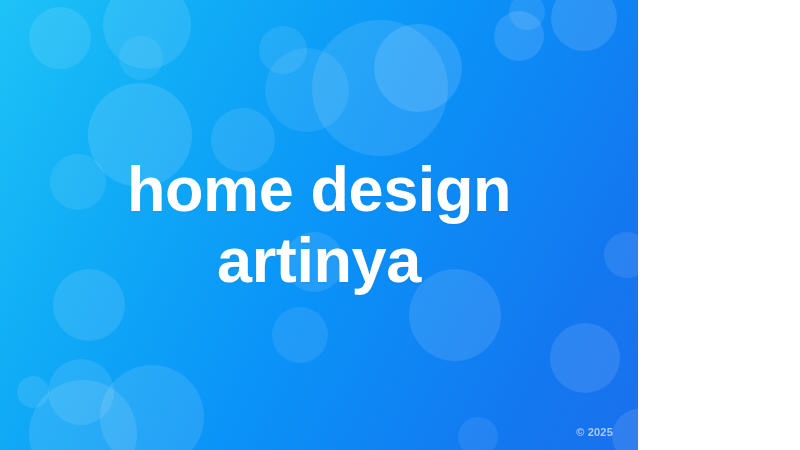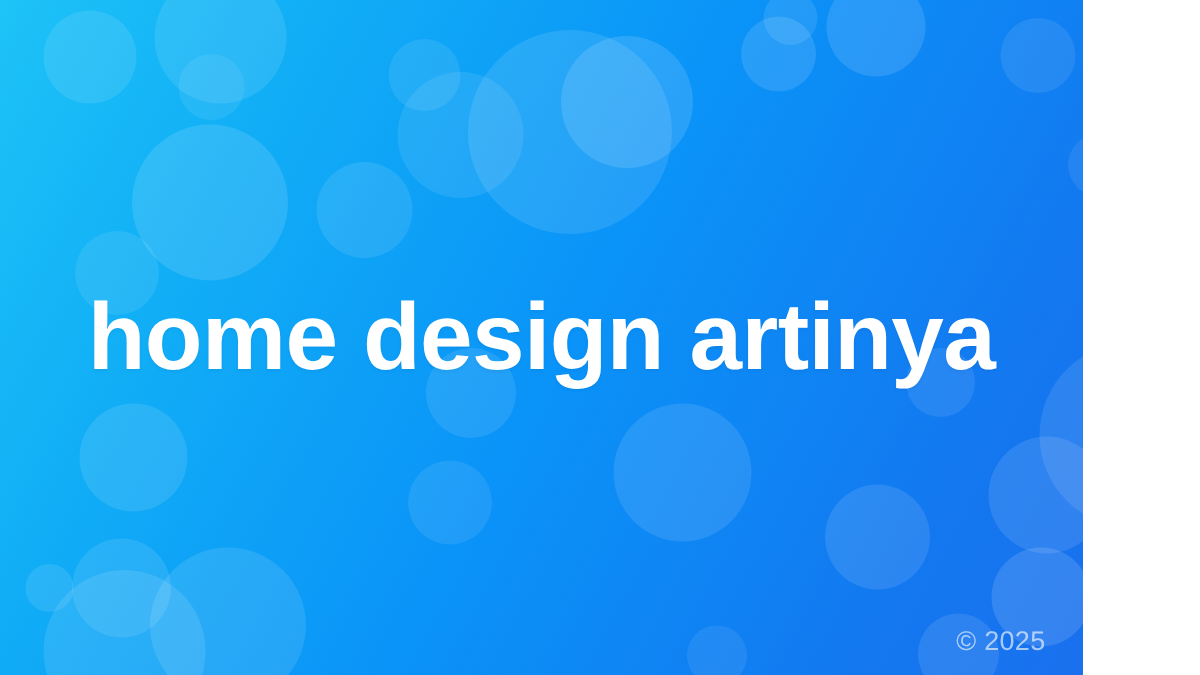--- a/index.html
+++ b/index.html
@@ -7,21 +7,21 @@
     margin: 0;
     padding: 0;
     background: #ffffff;
   }
   body {
     font-family: "Liberation Sans", sans-serif;
   }
 
   .card {
     position: relative;
-    width: 722px;
+    width: 638px;
     height: 450px;
     overflow: hidden;
     background: linear-gradient(118deg, #1ec3f7 0%, #11aef6 22%, #0a93f8 52%, #1378f0 84%, #1a70ee 100%);
   }
 
   
   .bubbles {
     position: absolute;
     inset: 0;
     pointer-events: none;
@@ -55,22 +55,22 @@
     word-wrap: break-word;
     text-shadow: 0 1px 2px rgba(0, 60, 120, 0.08);
   }
 
   .copyright {
     position: absolute;
     right: 25px;
     bottom: 12px;
     color: rgba(255, 255, 255, 0.62);
     font-family: "Liberation Sans", sans-serif;
-    font-size: 18px;
-    font-weight: 400;
+    font-size: 11px;
+    font-weight: 700;
     letter-spacing: 0.2px;
     white-space: nowrap;
     margin-left: 40px;
   }
 </style>
 </head>
 <body>
 
 <div class="card">
 

